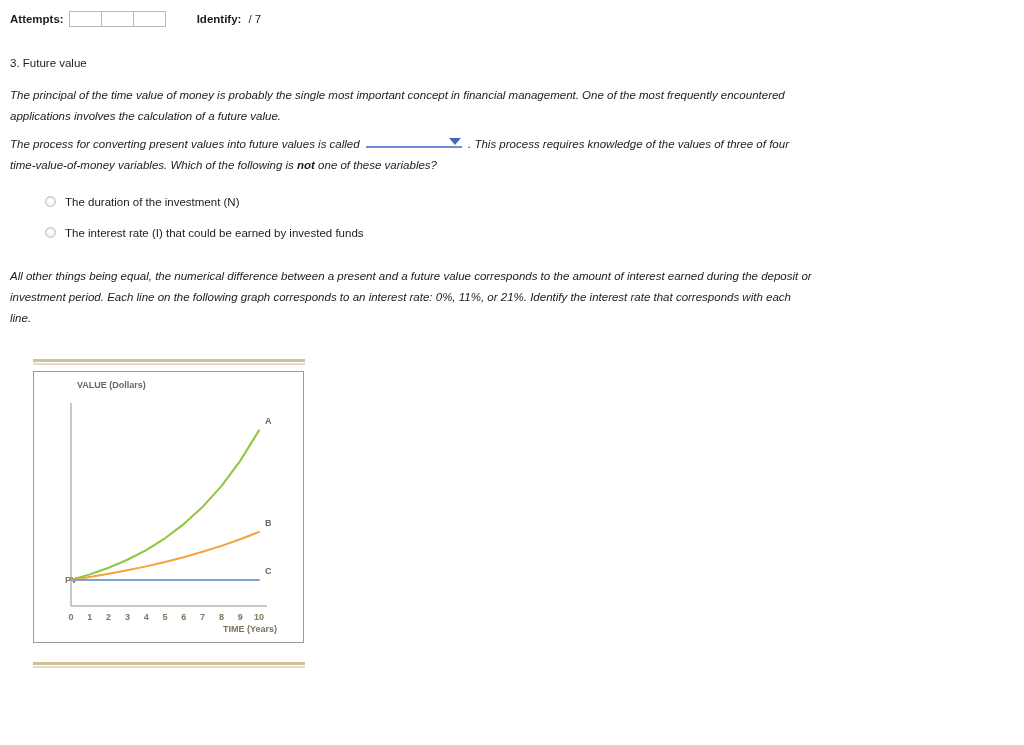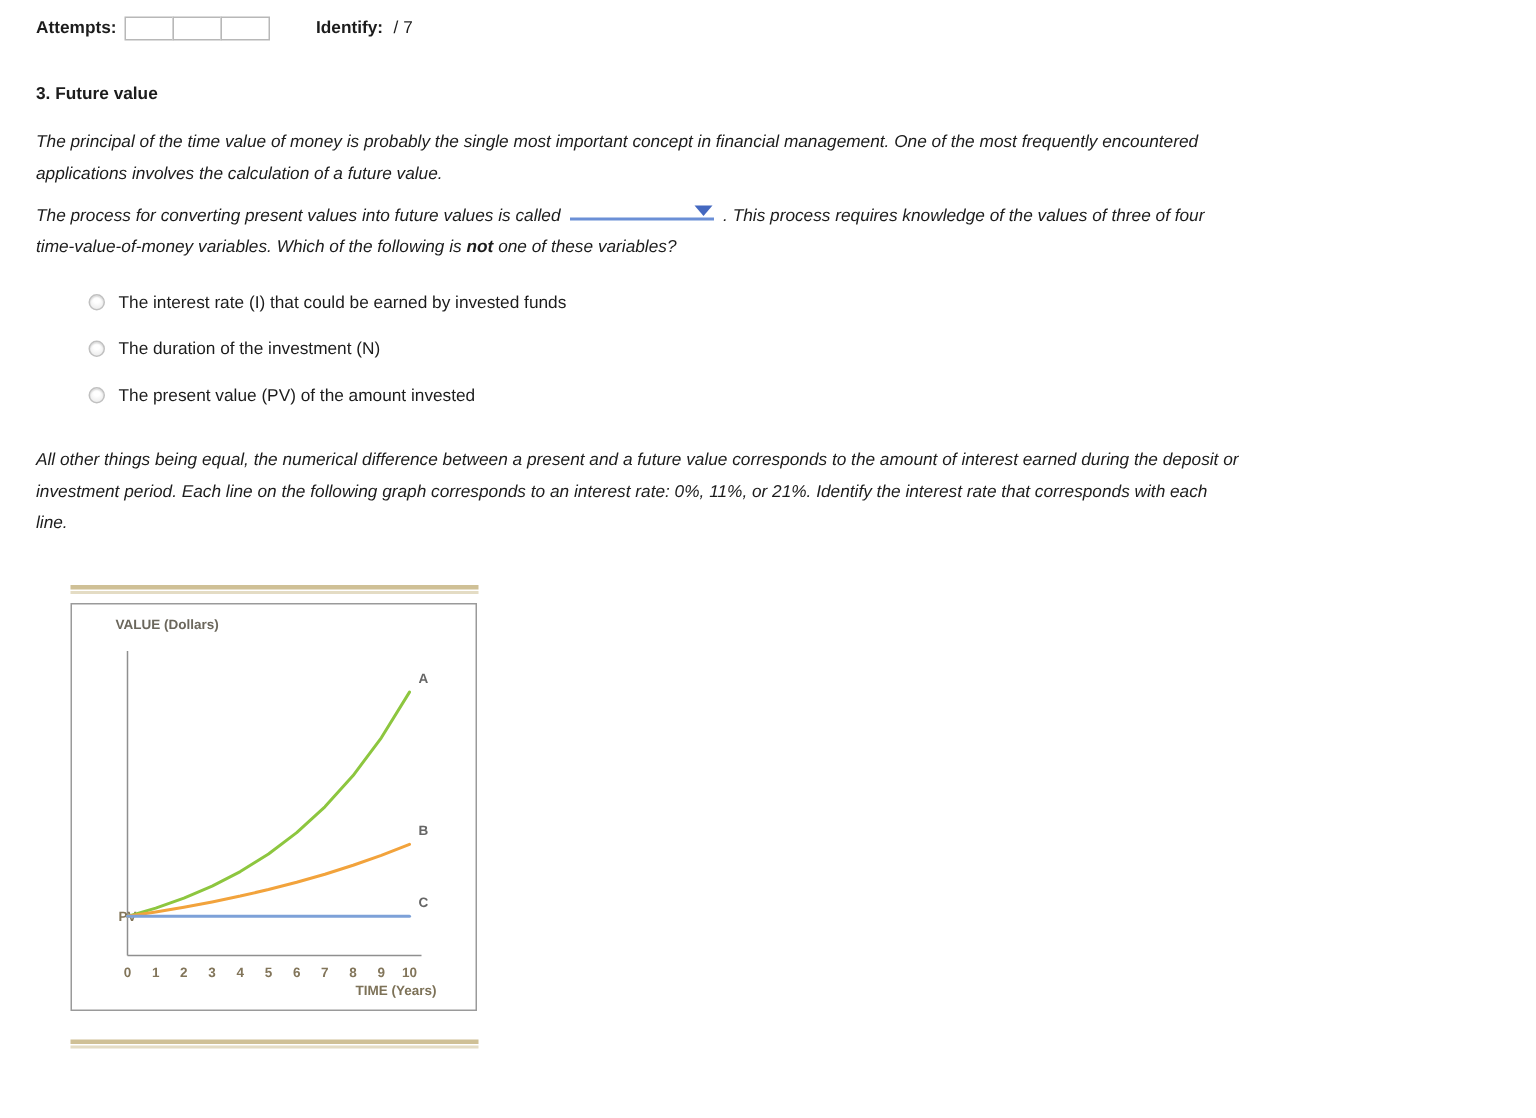--- a/index.html
+++ b/index.html
@@ -4,31 +4,31 @@
 <style>
   * { box-sizing: border-box; }
   html, body { margin: 0; padding: 0; }
   body {
     width: 1024px; height: 745px; overflow: hidden;
     background: #ffffff;
     font-family: "Liberation Sans", sans-serif;
     font-size: 11.5px;
     color: #1c1c1c;
   }
-  .page { padding: 10px 0 0 24px; }
+  .page { padding: 10px 0 0 10px; }
 
   
   .header-row { display: flex; align-items: center; height: 18px; }
   .bold { font-weight: bold; }
   .attempts-boxes { display: flex; margin-left: 5px; }
   .abox { width: 33px; height: 16px; border: 1px solid #b8b8b8; background: #fff; margin-right: -1px; }
   .avg-label { margin-left: 32px; }
   .avg-value { margin-left: 7px; }
 
-  h3.qtitle { font-size: 11.5px; font-weight: bold; margin: 29px 0 0 0; }
+  h3.qtitle { font-size: 11.5px; font-weight: normal; margin: 29px 0 0 0; }
 
   .para { max-width: 805px; line-height: 21px; margin: 16px 0 0 0; font-style: italic; }
   .para.sentence { margin-top: 7px; }
   .para.graph-intro { margin-top: 25px; }
 
   
   .dropdown {
     display: inline-block; width: 96px; height: 13px;
     border-bottom: 2px solid #6b8fd6; position: relative;
     vertical-align: baseline; margin: 0 3px; cursor: pointer;
@@ -53,21 +53,21 @@
 
   
   .graph-section { margin: 30px 0 0 23px; width: 272px; }
   .divider { height: 3px; background: #cfc096; }
   .divider-light { height: 2px; background: #e4dcc4; margin-top: 1px; }
   .graph-box {
     margin-top: 6px; border: 1px solid #9a9a9a;
     width: 271px; height: 272px; position: relative; background: #fff;
   }
   .ylabel {
-    position: absolute; left: 29px; top: 8px;
+    position: absolute; left: 43px; top: 8px;
     font-size: 9px; font-weight: bold; color: #6b675c;
   }
   #chart { position: absolute; left: 0; top: 0; width: 270px; height: 270px; }
   .tick { font: bold 9px "Liberation Sans", sans-serif; fill: #82755a; }
   .axis-label { font: bold 9px "Liberation Sans", sans-serif; fill: #7d7258; }
   .series-label { font: bold 9px "Liberation Sans", sans-serif; fill: #666666; }
   .bottom-divider { margin-top: 19px; }
 </style>
 </head>
 <body>
@@ -93,29 +93,25 @@
     <span>The process for converting present values into future values is called</span>
     <span class="dropdown"><span class="tri"></span></span>
     <span>. This process requires knowledge of the values of three of four time-value-of-money variables. Which of the following is</span>
     <b>not</b>
     <span>one of these variables?</span>
   </p>
 
   <div class="options">
     <div class="option">
       <span class="radio"></span>
-      <span>The interest rate (I) that could be earned by invested funds</span>
-    </div>
-    <div class="option">
-      <span class="radio"></span>
       <span>The duration of the investment (N)</span>
     </div>
     <div class="option">
       <span class="radio"></span>
-      <span>The present value (PV) of the amount invested</span>
+      <span>The interest rate (I) that could be earned by invested funds</span>
     </div>
   </div>
 
   <p class="para graph-intro">All other things being equal, the numerical difference between a present and a future value corresponds to the amount of interest earned during the deposit or investment period. Each line on the following graph corresponds to an interest rate: 0%, 11%, or 21%. Identify the interest rate that corresponds with each line.</p>
 
   <div class="graph-section">
     <div class="divider"></div>
     <div class="divider-light"></div>
 
     <div class="graph-box">

